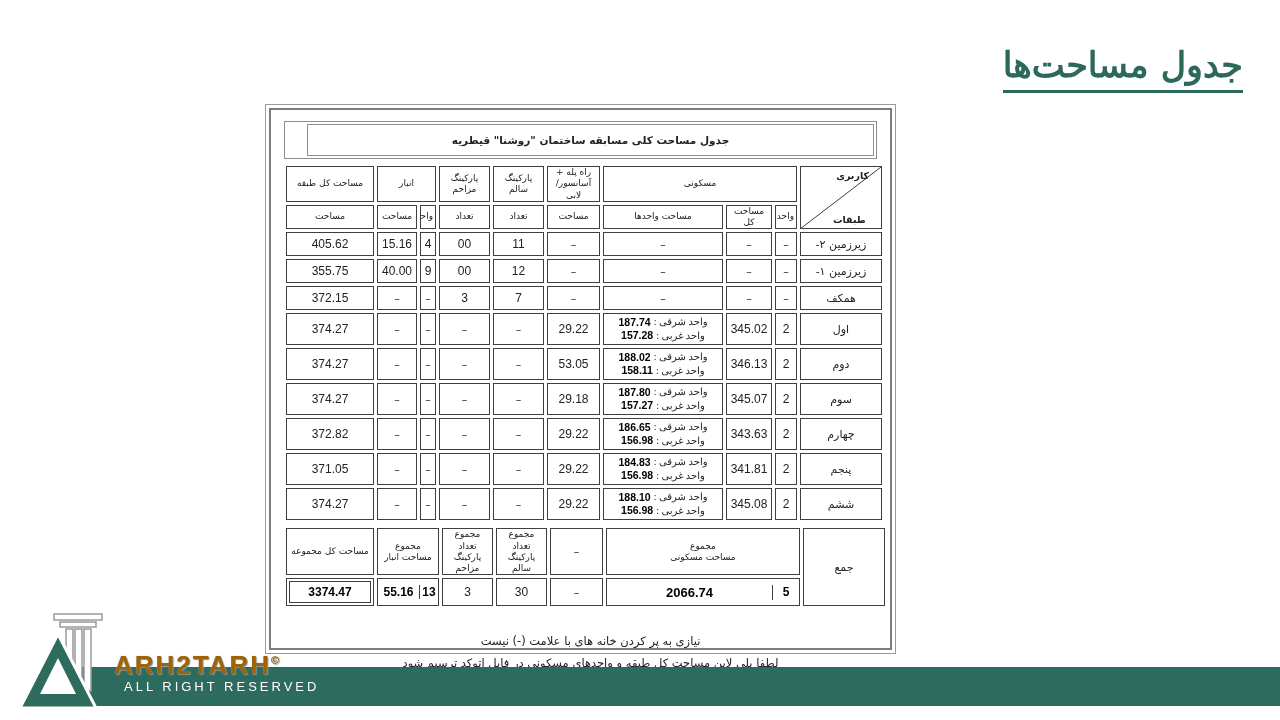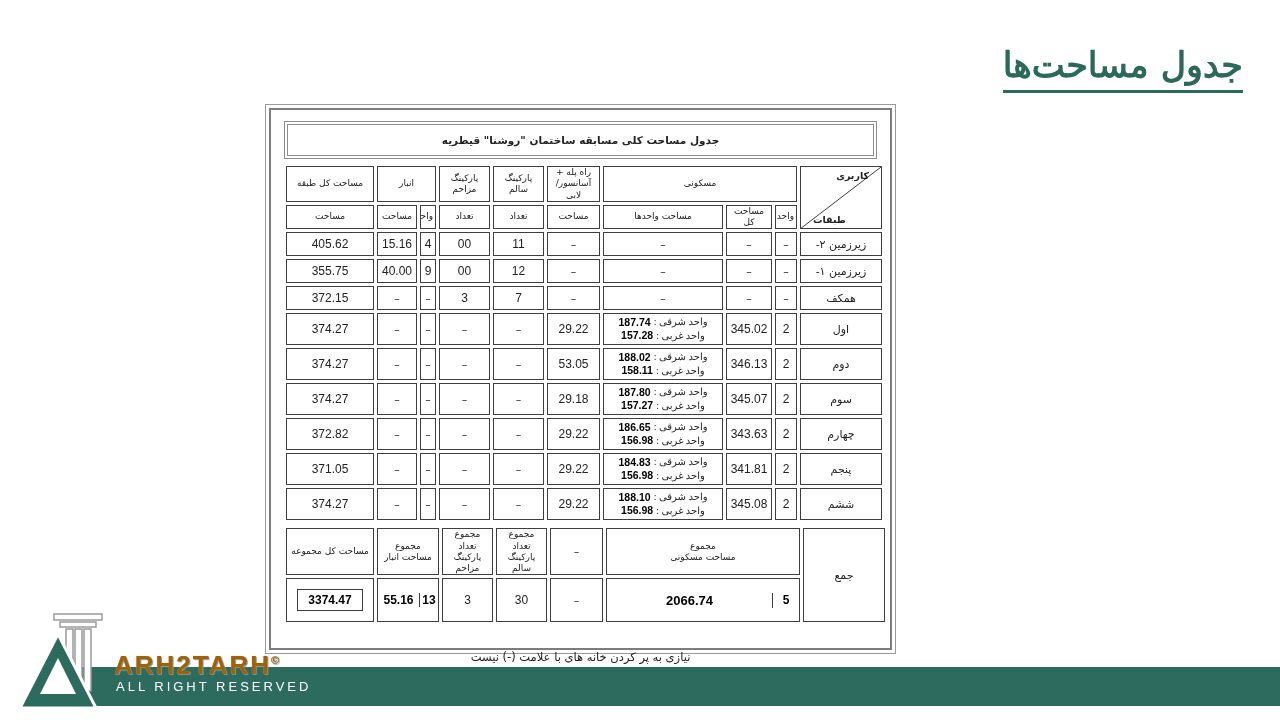--- a/index.html
+++ b/index.html
@@ -38,21 +38,21 @@
     width:100%;table-layout:fixed;direction:rtl;
     border-collapse:separate;border-spacing:3px 3px;
   }
   table.grid td,table.grid th{
     border:1px solid #3f3f3f;background:#fff;text-align:center;vertical-align:middle;
     padding:0 2px;box-sizing:border-box;overflow:hidden;color:#222;font-weight:normal;
   }
   tr.hdr-a{height:24px;} tr.hdr-b{height:20px;}
   tr.row-s{height:24px;} tr.row-t{height:32px;}
   tr.sum-a{height:30px;} tr.sum-b{height:26px;}
-  .fa{font-size:10.5px;color:#222;}
+  .fa{font-size:10.5px;color:#222;margin-left:20px;}
   .hcell{font-size:9px;font-weight:bold;line-height:1.25;}
   .floor{font-size:11px;font-weight:bold;}
   .num{font-family:"Liberation Sans", sans-serif;font-size:12px;font-weight:bold;color:#000;}
   .num.xl{font-size:12px;}
   .dash{font-size:11px;color:#333;}
   
   .corner{position:relative;padding:0;}
   .corner svg{position:absolute;inset:0;width:100%;height:100%;}
   .corner .c-top{position:absolute;top:3px;right:12px;font-size:9.5px;font-weight:bold;}
   .corner .c-bot{position:absolute;bottom:3px;left:12px;font-size:9.5px;font-weight:bold;}
@@ -72,21 +72,21 @@
   
   .band{position:absolute;left:40px;right:0;top:667px;height:39px;}
   .logo-svg{position:absolute;left:16px;top:612px;}
   .brand{
     position:absolute;left:114px;top:650px;color:#a16207;
     font-family:"Liberation Sans", sans-serif;font-weight:bold;font-size:26px;letter-spacing:2px;
     text-shadow:0 0 1px #9aa8a4, 1px 1px 1px #7f938e;
   }
   .brand sup{font-size:11px;}
   .rights{
-    position:absolute;left:116px;top:679px;color:#fff;
+    position:absolute;left:124px;top:679px;color:#fff;
     font-family:"Liberation Sans", sans-serif;font-size:13px;letter-spacing:3px;
   }
 </style>
 </head>
 <body>
 
 <div class="page-title" style="color: rgb(44, 105, 91); border-bottom-color: rgb(44, 105, 91);">جدول مساحت‌ها</div>
 
 <div class="sheet">
   <div class="sheet-inner">
@@ -339,21 +339,21 @@
           </td>
           <td class="dash">–</td>
           <td class="num">30</td>
           <td class="num">3</td>
           <td style="padding:0">
             <div class="split">
               <div class="narrow num" style="flex-basis:18px">13</div>
               <div class="wide num">55.16</div>
             </div>
           </td>
-          <td style="padding:8px">
+          <td style="padding:0">
             <div class="grand-box num xl">3374.47</div>
           </td>
         </tr>
       </tbody>
         </table>
 
       <div class="notes">
         <div class="note-line fa">نیازی به پر کردن خانه های با علامت (-) نیست</div>
         <div class="note-line fa">لطفا پلی لاین مساحت کل طبقه و واحدهای مسکونی در فایل اتوکد ترسیم شود</div>
       </div>

